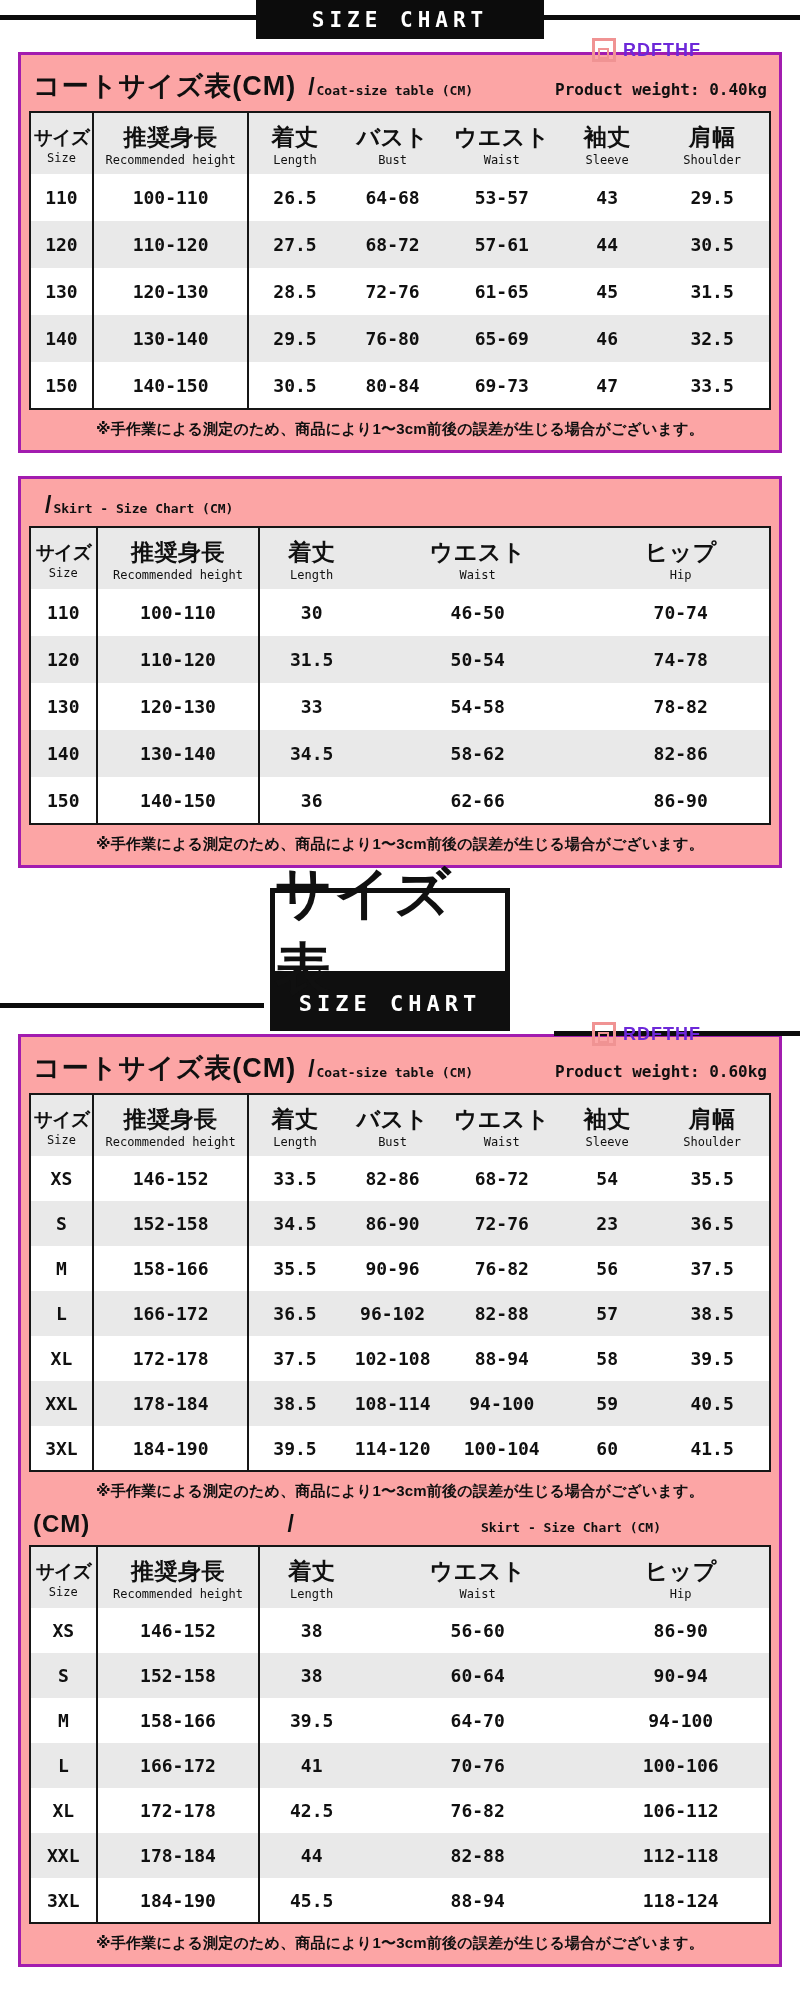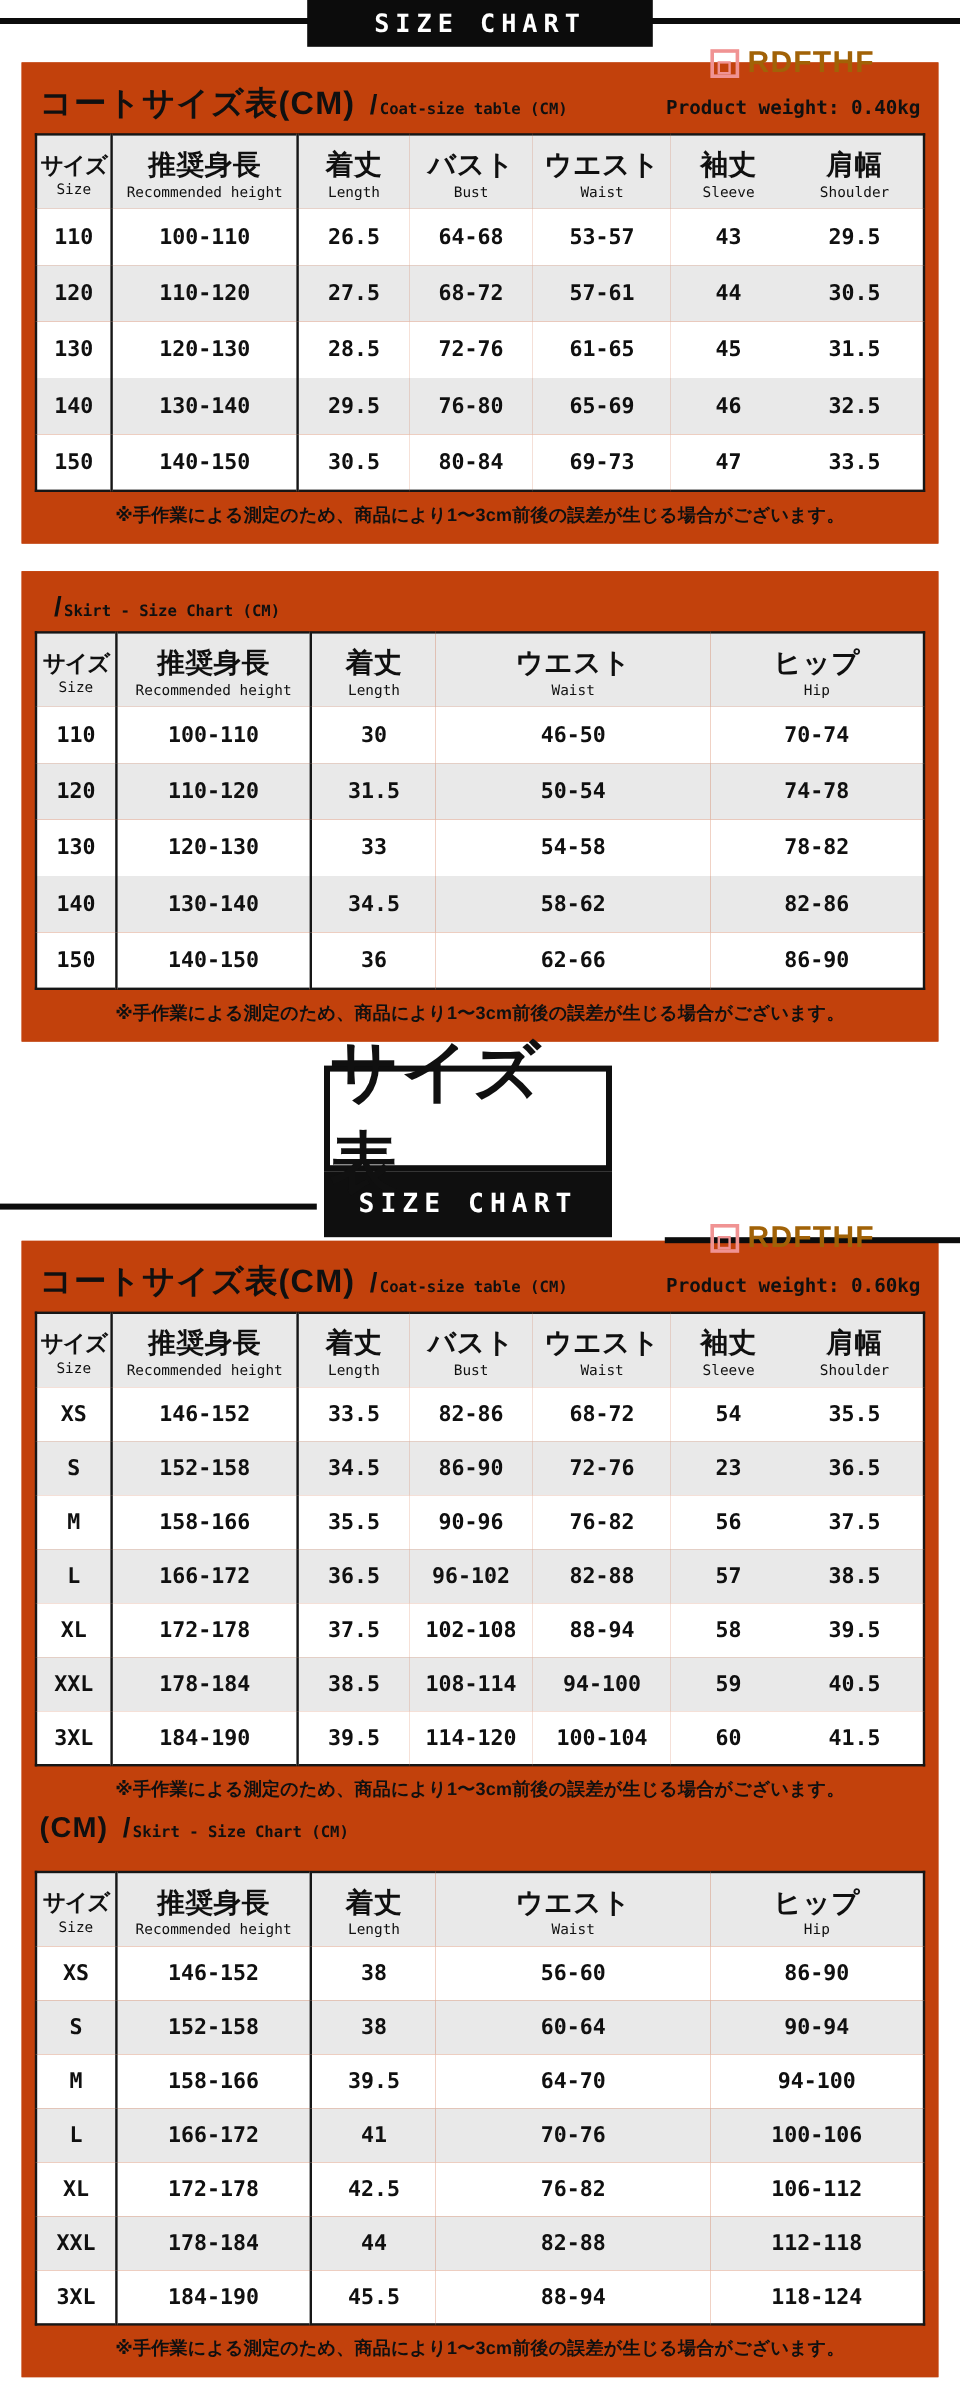--- a/index.html
+++ b/index.html
@@ -14,38 +14,38 @@
   .strip-line { position: absolute; top: 15px; left: 0; right: 0; height: 5px; background: #0c0c0c; }
   .top-banner {
     position: absolute; left: 256px; top: 0; width: 288px; height: 39px;
     background: #0c0c0c; color: #fff; display: flex; align-items: center; justify-content: center;
     font-family: "DejaVu Sans Mono", monospace; font-weight: bold; font-size: 21px; letter-spacing: 5px;
   }
 
   
   .watermark {
     position: absolute; display: flex; align-items: center; gap: 7px;
-    color: #a16207; font-weight: bold; font-size: 25px; letter-spacing: 1px; z-index: 6;
+    color: #6d28d9; font-weight: bold; font-size: 18px; letter-spacing: 1px; z-index: 6;
     font-family: "Liberation Sans", sans-serif; white-space: nowrap;
   }
   .wm-top { top: 38px; left: 592px; }
   .wm-icon { width: 24px; height: 24px; border: 3px solid #f09393; position: relative; flex: 0 0 auto; }
   .wm-icon::after { content: ""; position: absolute; left: 3px; top: 7px; width: 7px; height: 7px; border: 2px solid #f09393; }
 
   
-  .block { border: 3px solid #c2410c; margin: 0 18px; padding: 4px 8px 8px; background: #c2410c; }
+  .block { border: 3px solid #a21caf; margin: 0 18px; padding: 4px 8px 8px; background: #fca5a5; }
   #block1 { margin-top: 12px; }
   #block2 { margin-top: 23px; }
 
   .block-title { display: flex; align-items: baseline; padding: 9px 4px 7px; }
   .bt-jp { font-size: 27px; font-weight: bold; letter-spacing: 1px; }
   .bt-slash { font-size: 23px; font-weight: bold; margin: 0 2px 0 12px; }
   .bt-en { font-size: 13px; font-weight: bold; font-family: "DejaVu Sans Mono", monospace; }
   .bt-weight { margin-left: auto; font-size: 16px; font-weight: bold; font-family: "DejaVu Sans Mono", monospace; }
-  .bt-center { justify-content: flex-start; padding-right: 110px; padding-top: 6px; padding-bottom: 21px; }
+  .bt-center { justify-content: space-between; padding-right: 110px; padding-top: 6px; padding-bottom: 7px; }
   .bt-center .bt-jp { font-size: 24px; }
 
   table { width: 100%; border-collapse: collapse; border: 2px solid #161616; table-layout: fixed; }
   th, td { text-align: center; vertical-align: middle; }
   th { background: #e9e9e9; padding: 9px 2px 7px; }
   th .jp { font-size: 23px; font-weight: bold; letter-spacing: 0.5px; }
   th .en { font-size: 12px; font-weight: normal; font-family: "DejaVu Sans Mono", monospace; }
   th:first-child .jp { font-size: 19px; letter-spacing: -1px; }
   .vline { border-left: 2px solid #161616; }
   td { font-family: "DejaVu Sans Mono", monospace; font-weight: bold; font-size: 18px; height: 47px; background: #fff; }

